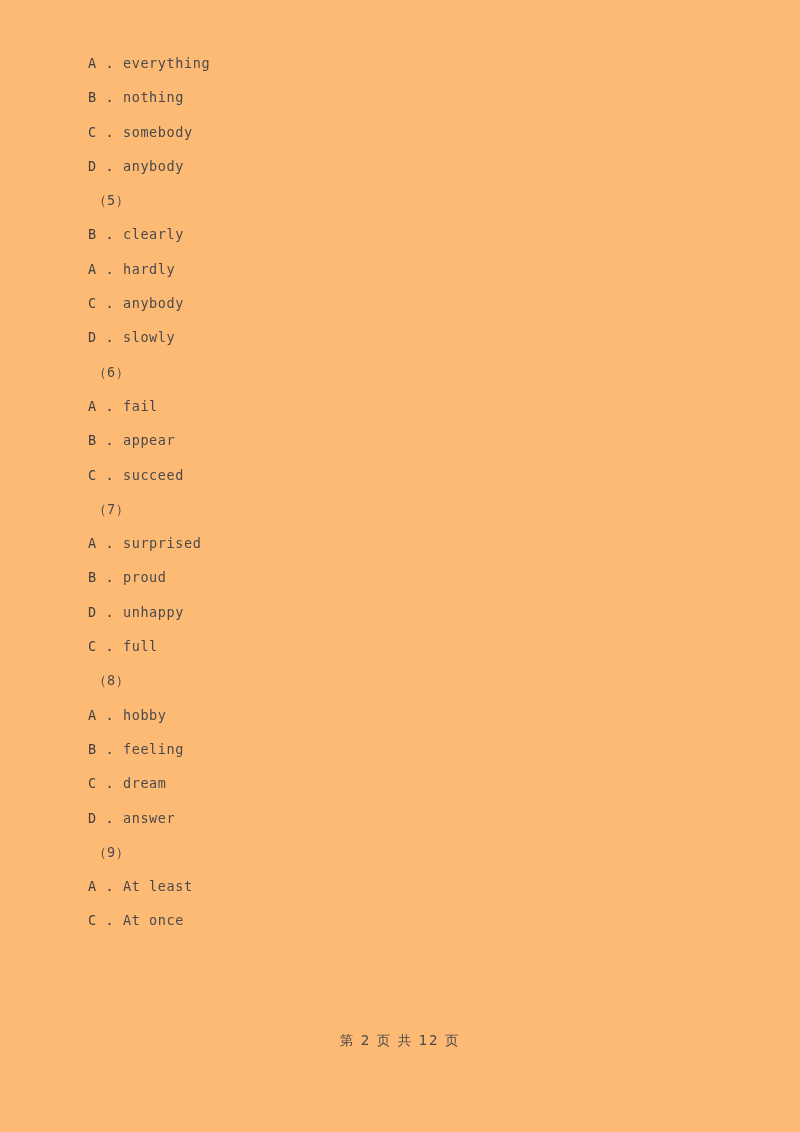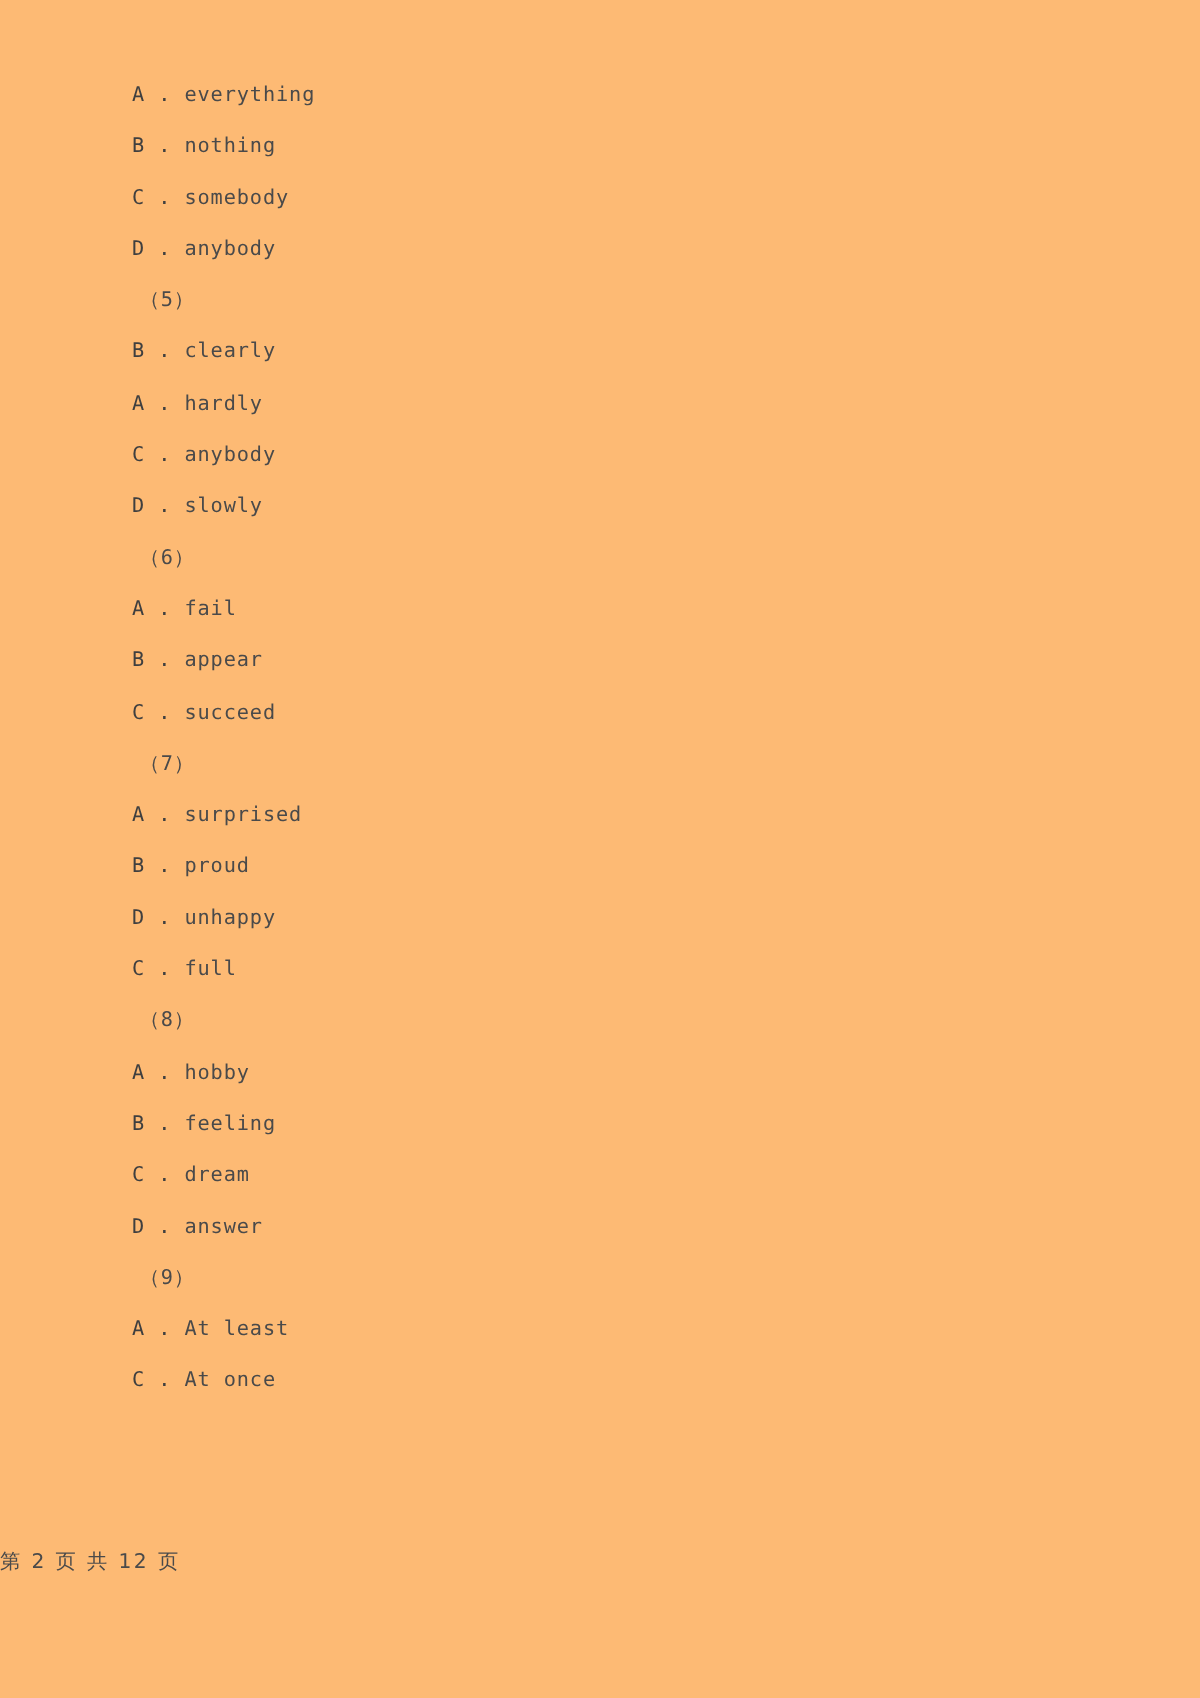--- a/index.html
+++ b/index.html
@@ -66,21 +66,21 @@
     padding-left: 5px;
     white-space: pre;
     font-family: "DejaVu Sans Mono", "Liberation Mono", monospace;
   }
 
   #footer {
     position: absolute;
     left: 0;
     top: 1032px;
     width: 800px;
-    text-align: left;
+    text-align: center;
     font-size: 13.5px;
     letter-spacing: 1.6px;
     color: #4a4a4a;
     font-family: "DejaVu Sans", "Liberation Sans", sans-serif;
     white-space: pre;
   }
 </style>
 </head>
 <body>
 

